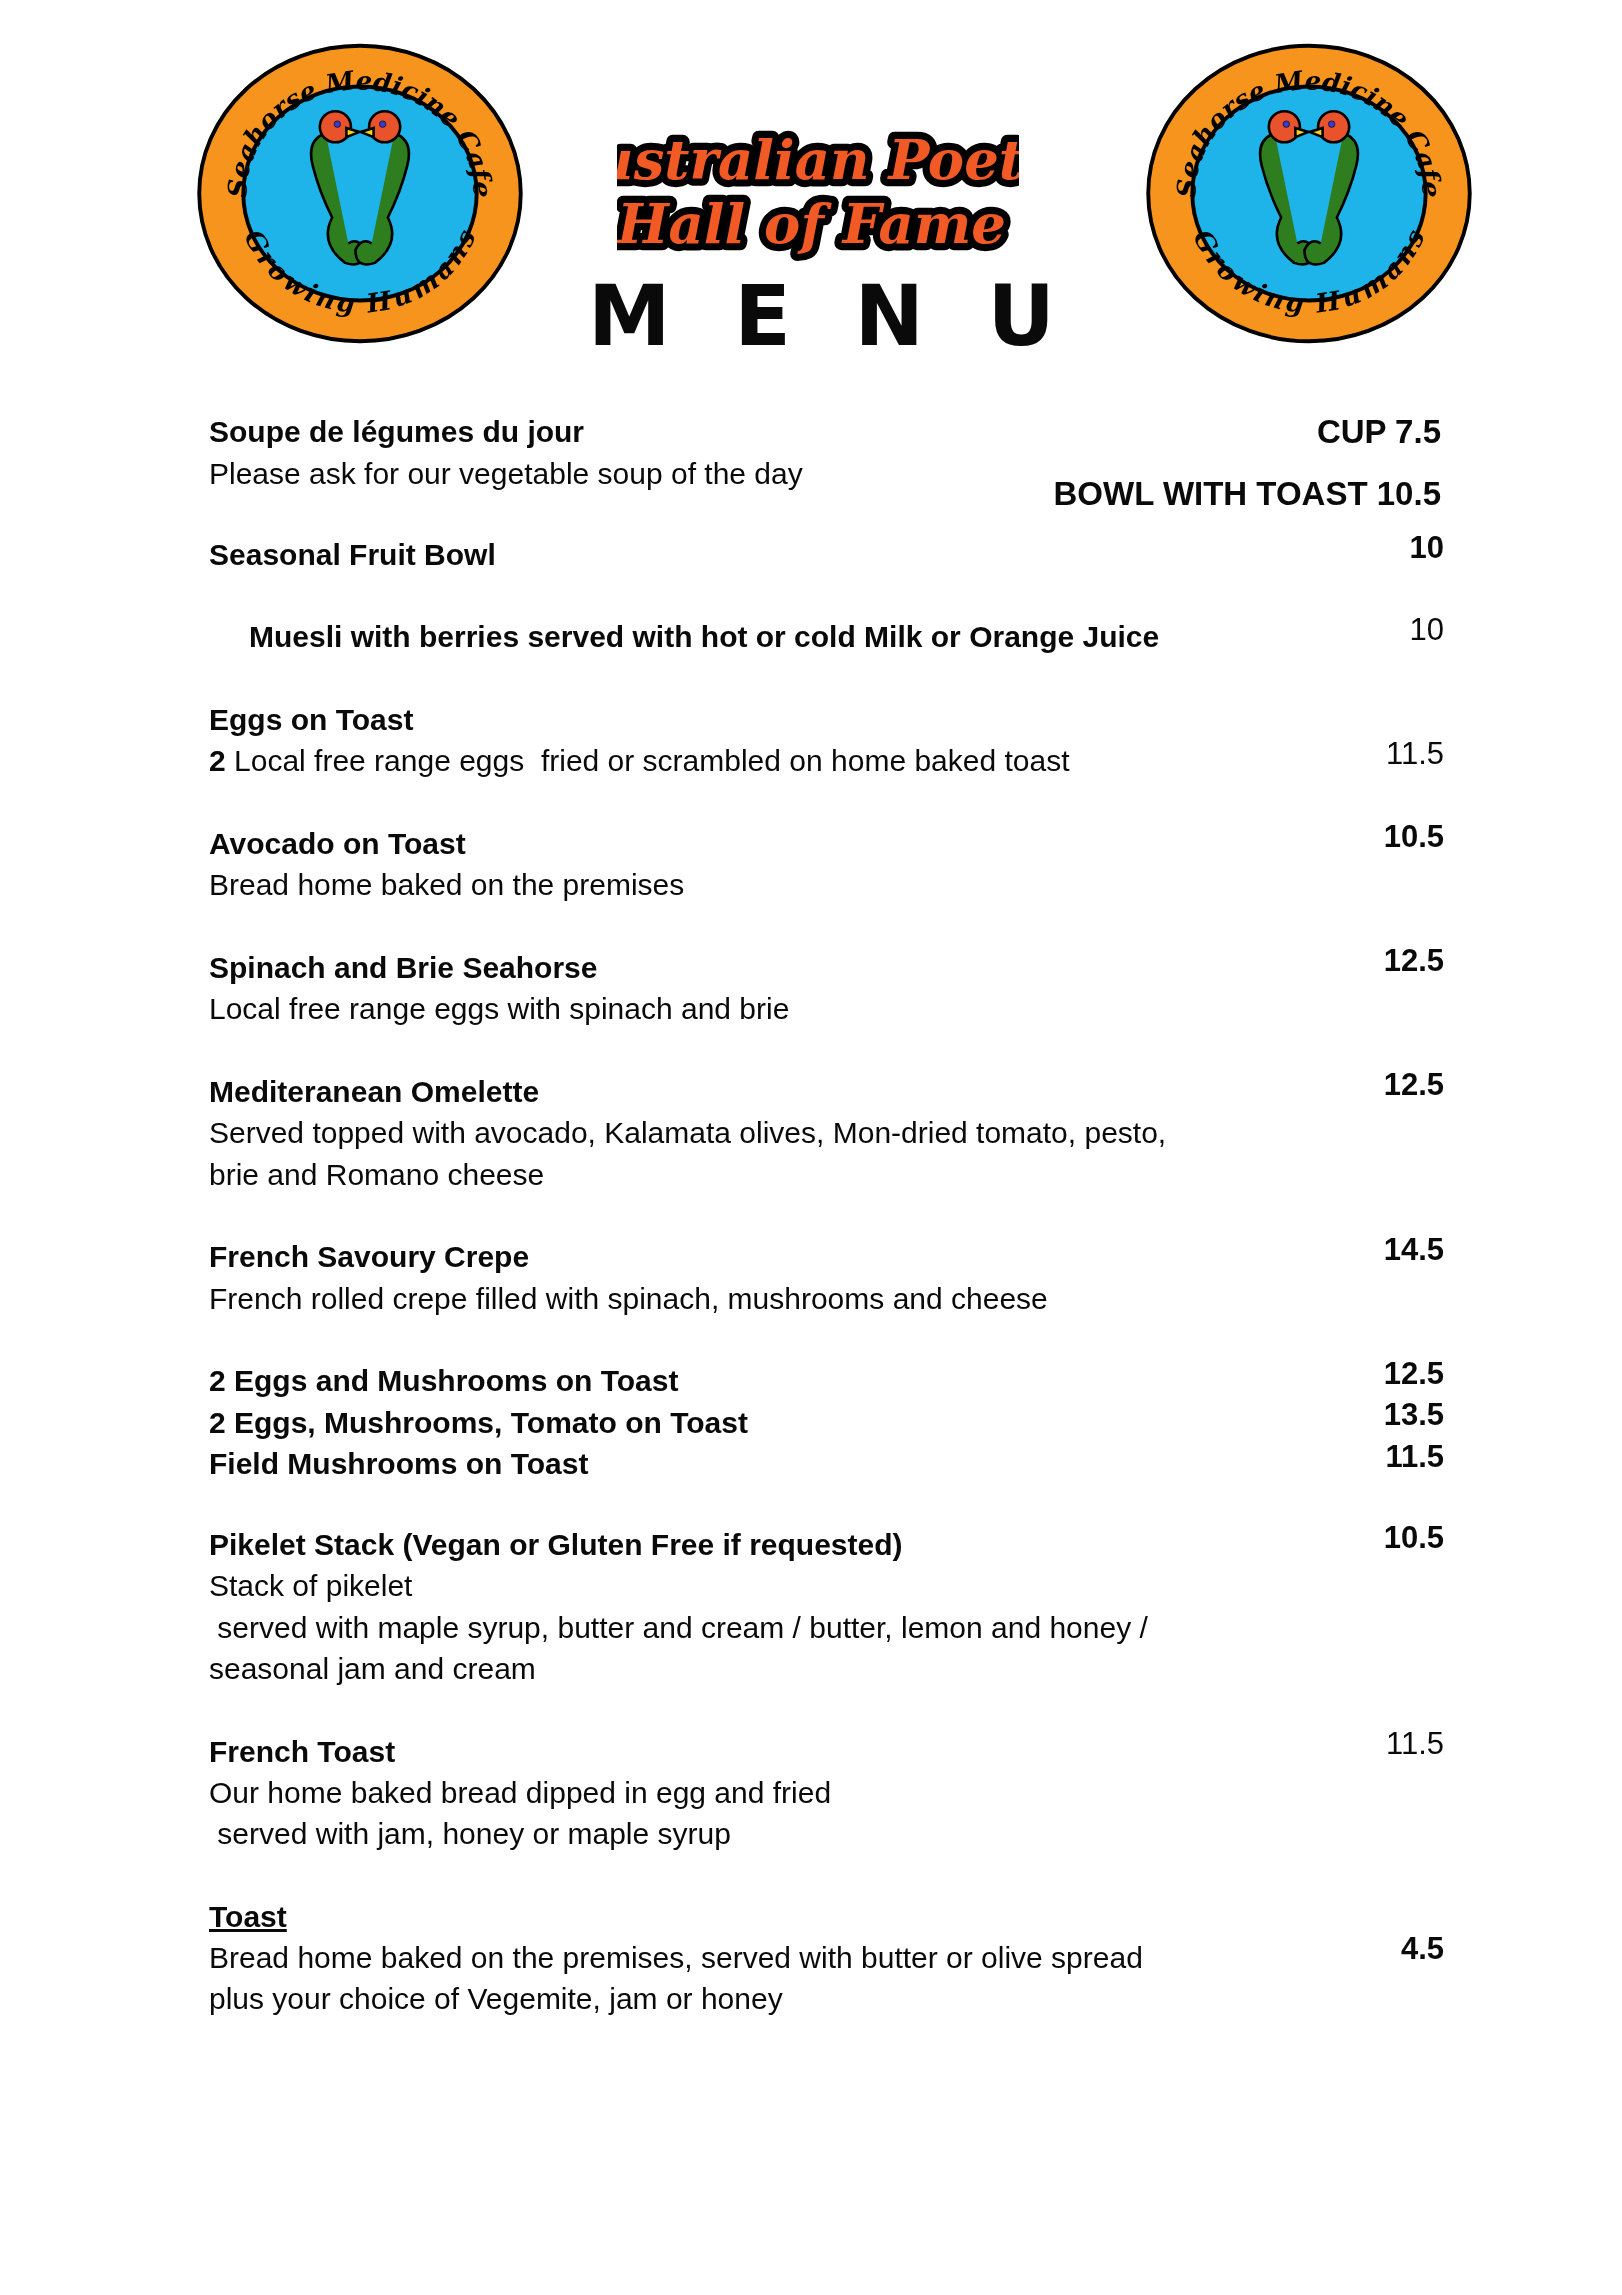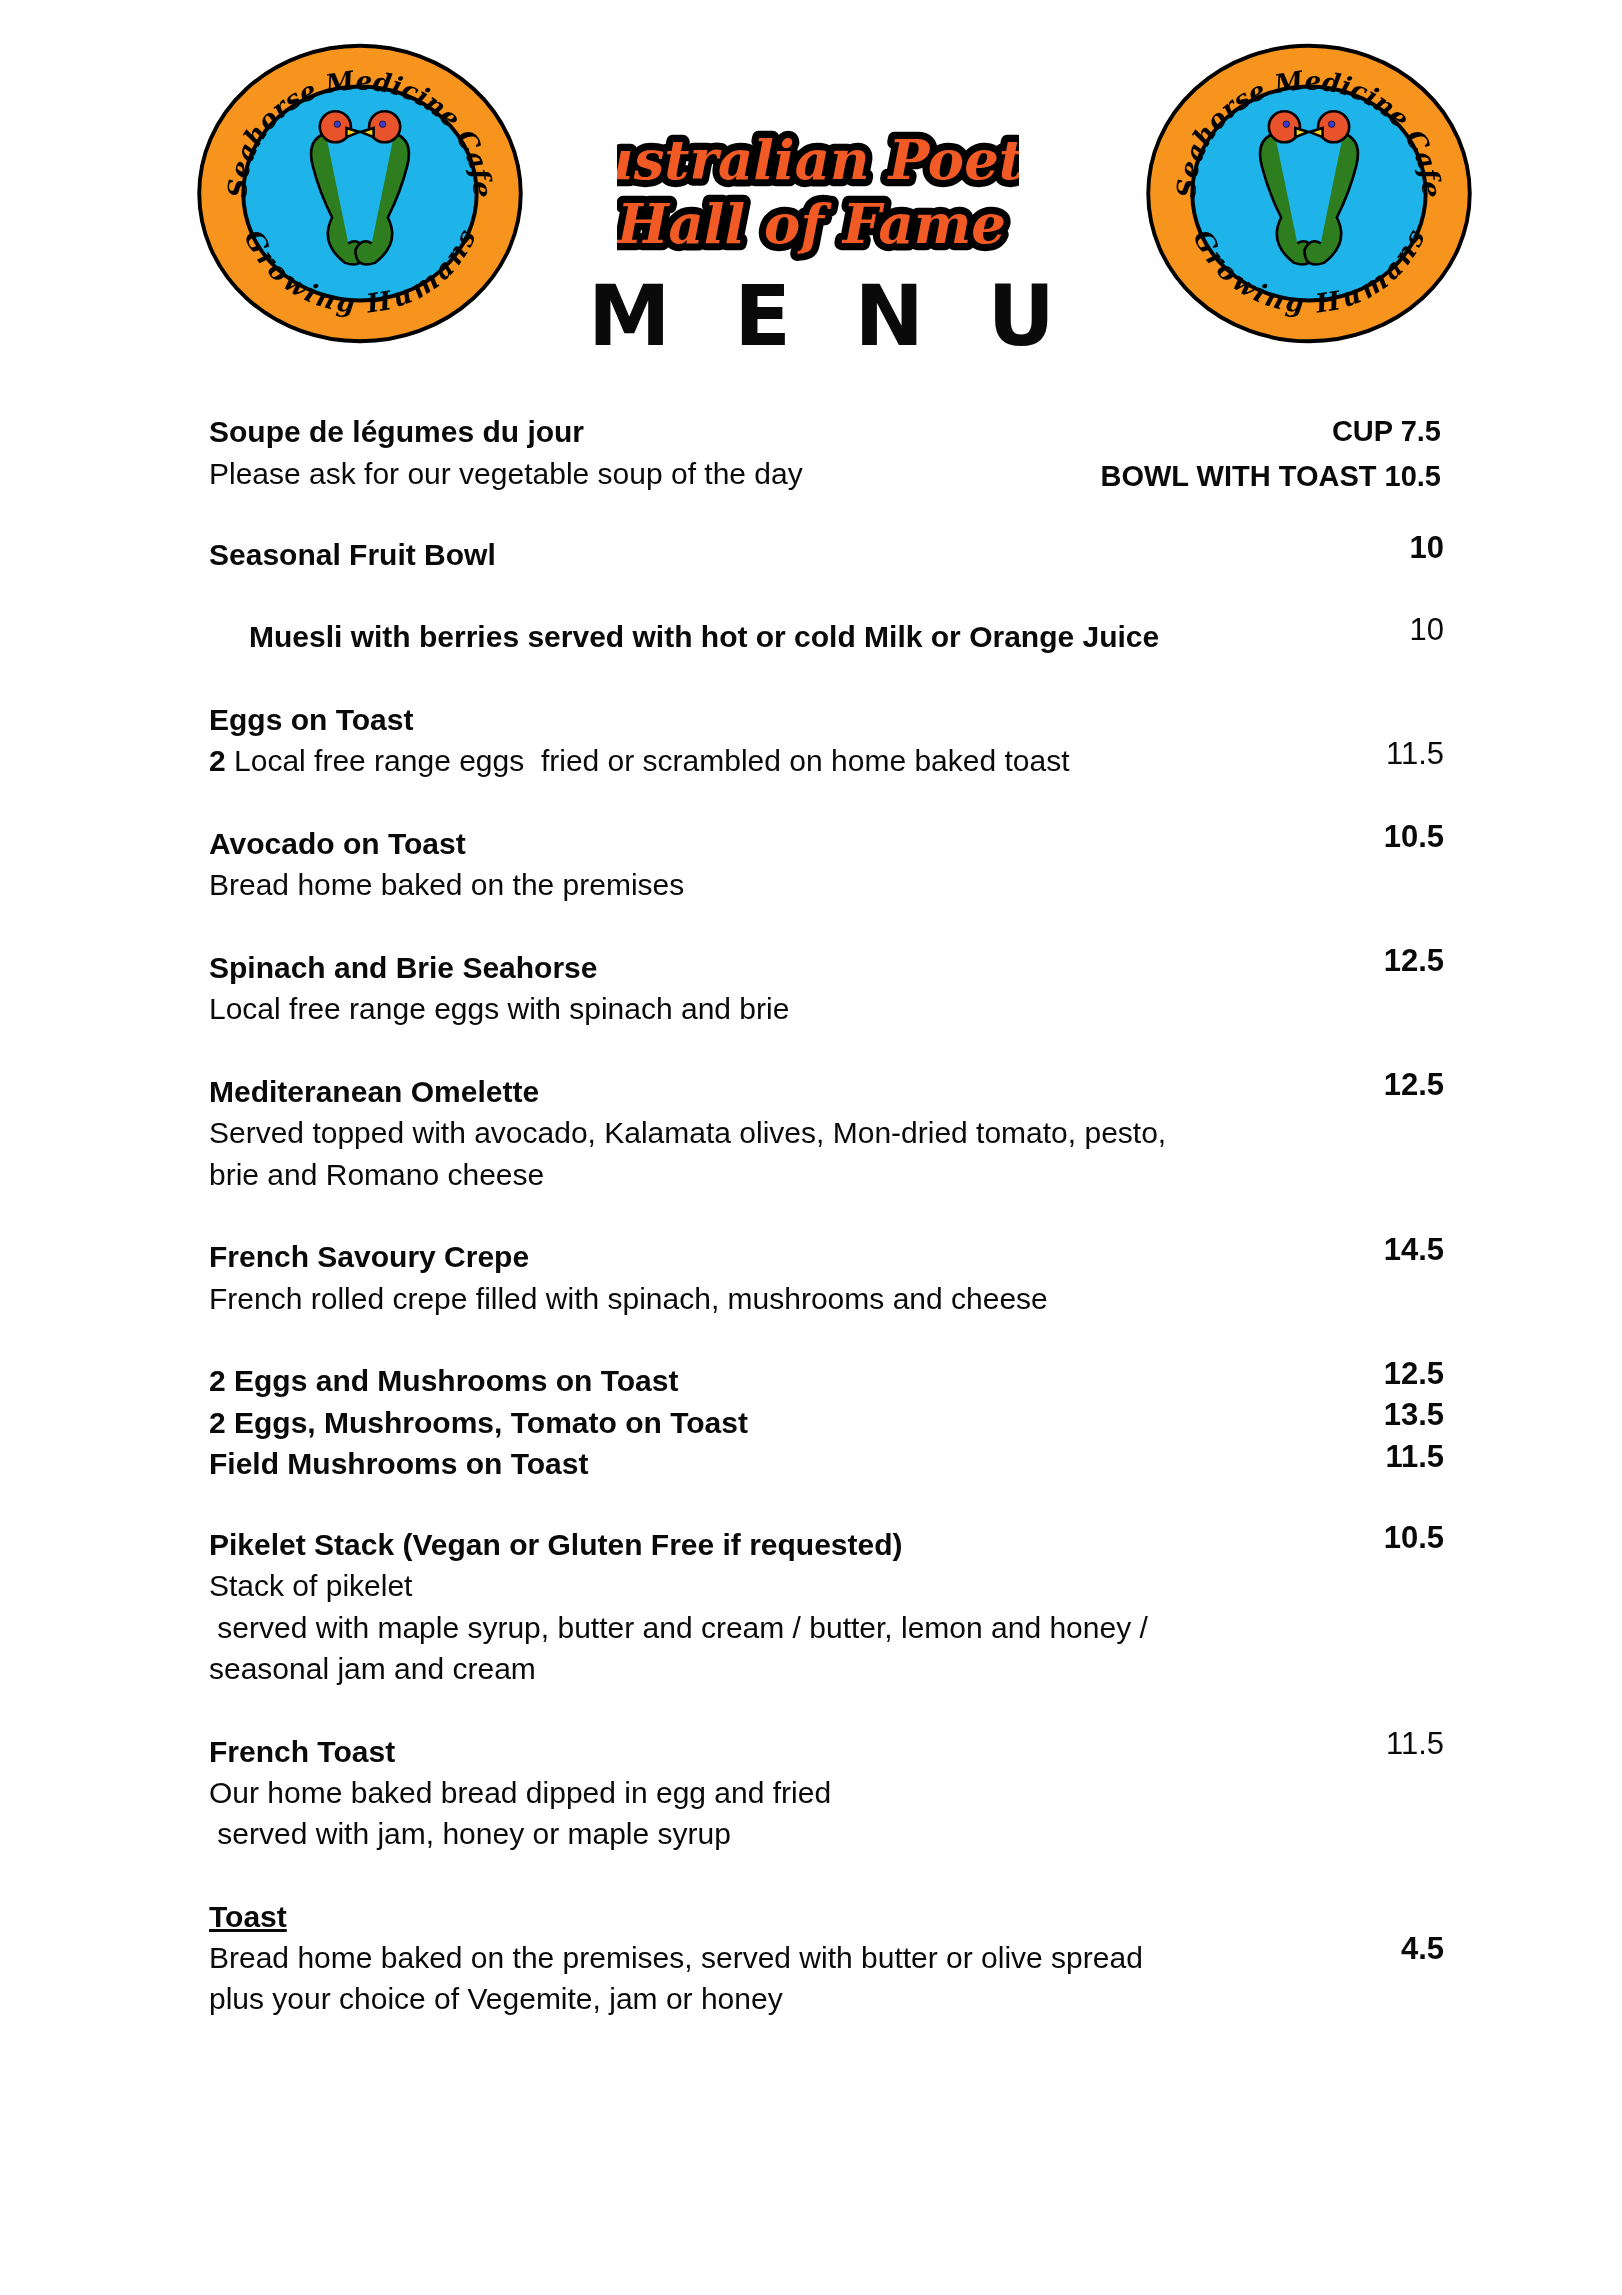--- a/index.html
+++ b/index.html
@@ -9,21 +9,21 @@
   .logo-cafe { width:328px; height:303px; }
   .poetry { width:402px; height:149px; }
   .menu-title { font-family:"DejaVu Sans", sans-serif; font-weight:bold; font-size:83px;
                 letter-spacing:0; line-height:1; width:467px; display:flex; justify-content:space-between; }
   .menu-title span { display:inline-block; }
   .line { position:absolute; left:209px; font-size:30px; line-height:36px; white-space:pre; }
   .name { font-weight:bold; }
   .desc { font-weight:normal; }
   .price { position:absolute; right:179px; font-size:31px; line-height:36px; font-weight:bold; text-align:right; white-space:pre; }
   .price.med { font-weight:normal; }
-  .soup-price { position:absolute; right:182px; font-size:29px; line-height:39px; font-weight:bold; text-align:left; white-space:pre; }
+  .soup-price { position:absolute; right:182px; font-size:33px; line-height:39px; font-weight:bold; text-align:left; white-space:pre; }
 </style>
 </head>
 <body>
 
 <svg class="abs logo-cafe" style="left:196px;top:42px;" viewBox="0 0 506 466">
   <defs>
     <path id="arcTopL" d="M 78 233 A 175 160 0 0 1 428 233"></path>
     <path id="arcBotL" d="M 95 260 A 160 150 0 0 0 411 260"></path>
   </defs>
   <ellipse cx="253" cy="233" rx="248" ry="228" fill="#F7941D" stroke="#000" stroke-width="6"></ellipse>
@@ -83,21 +83,21 @@
     <path d="M232 132 L252 138 L232 146 Z" fill="#F5D21A"></path>
     <path d="M274 132 L254 138 L274 146 Z" fill="#F5D21A"></path>
     <circle cx="218" cy="126" r="5" fill="#3B3BD0" stroke-width="1"></circle>
     <circle cx="288" cy="126" r="5" fill="#3B3BD0" stroke-width="1"></circle>
   </g>
 </svg>
 
 <div class="line name" style="top:414px;">Soupe de légumes du jour</div>
 <div class="line desc" style="top:456px;">Please ask for our vegetable soup of the day</div>
 <div class="soup-price" style="top:412px;">CUP 7.5</div>
-<div class="soup-price" style="top:457px;">BOWL WITH TOAST 10.5</div>
+<div class="soup-price" style="top:474px;">BOWL WITH TOAST 10.5</div>
 
 <div class="line name" style="top:537px;">Seasonal Fruit Bowl</div>
 <div class="price" style="top:530px;">10</div>
 
 <div class="line name" style="top:619px;margin-left:40px;">Muesli with berries served with hot or cold Milk or Orange Juice</div>
 <div class="price med" style="top:612px;">10</div>
 
 <div class="line name" style="top:702px;">Eggs on Toast</div>
 <div class="line desc" style="top:743px;"><b>2</b><span> Local free range eggs  fried or scrambled on home baked toast</span></div>
 <div class="price med" style="top:736px;">11.5</div>

